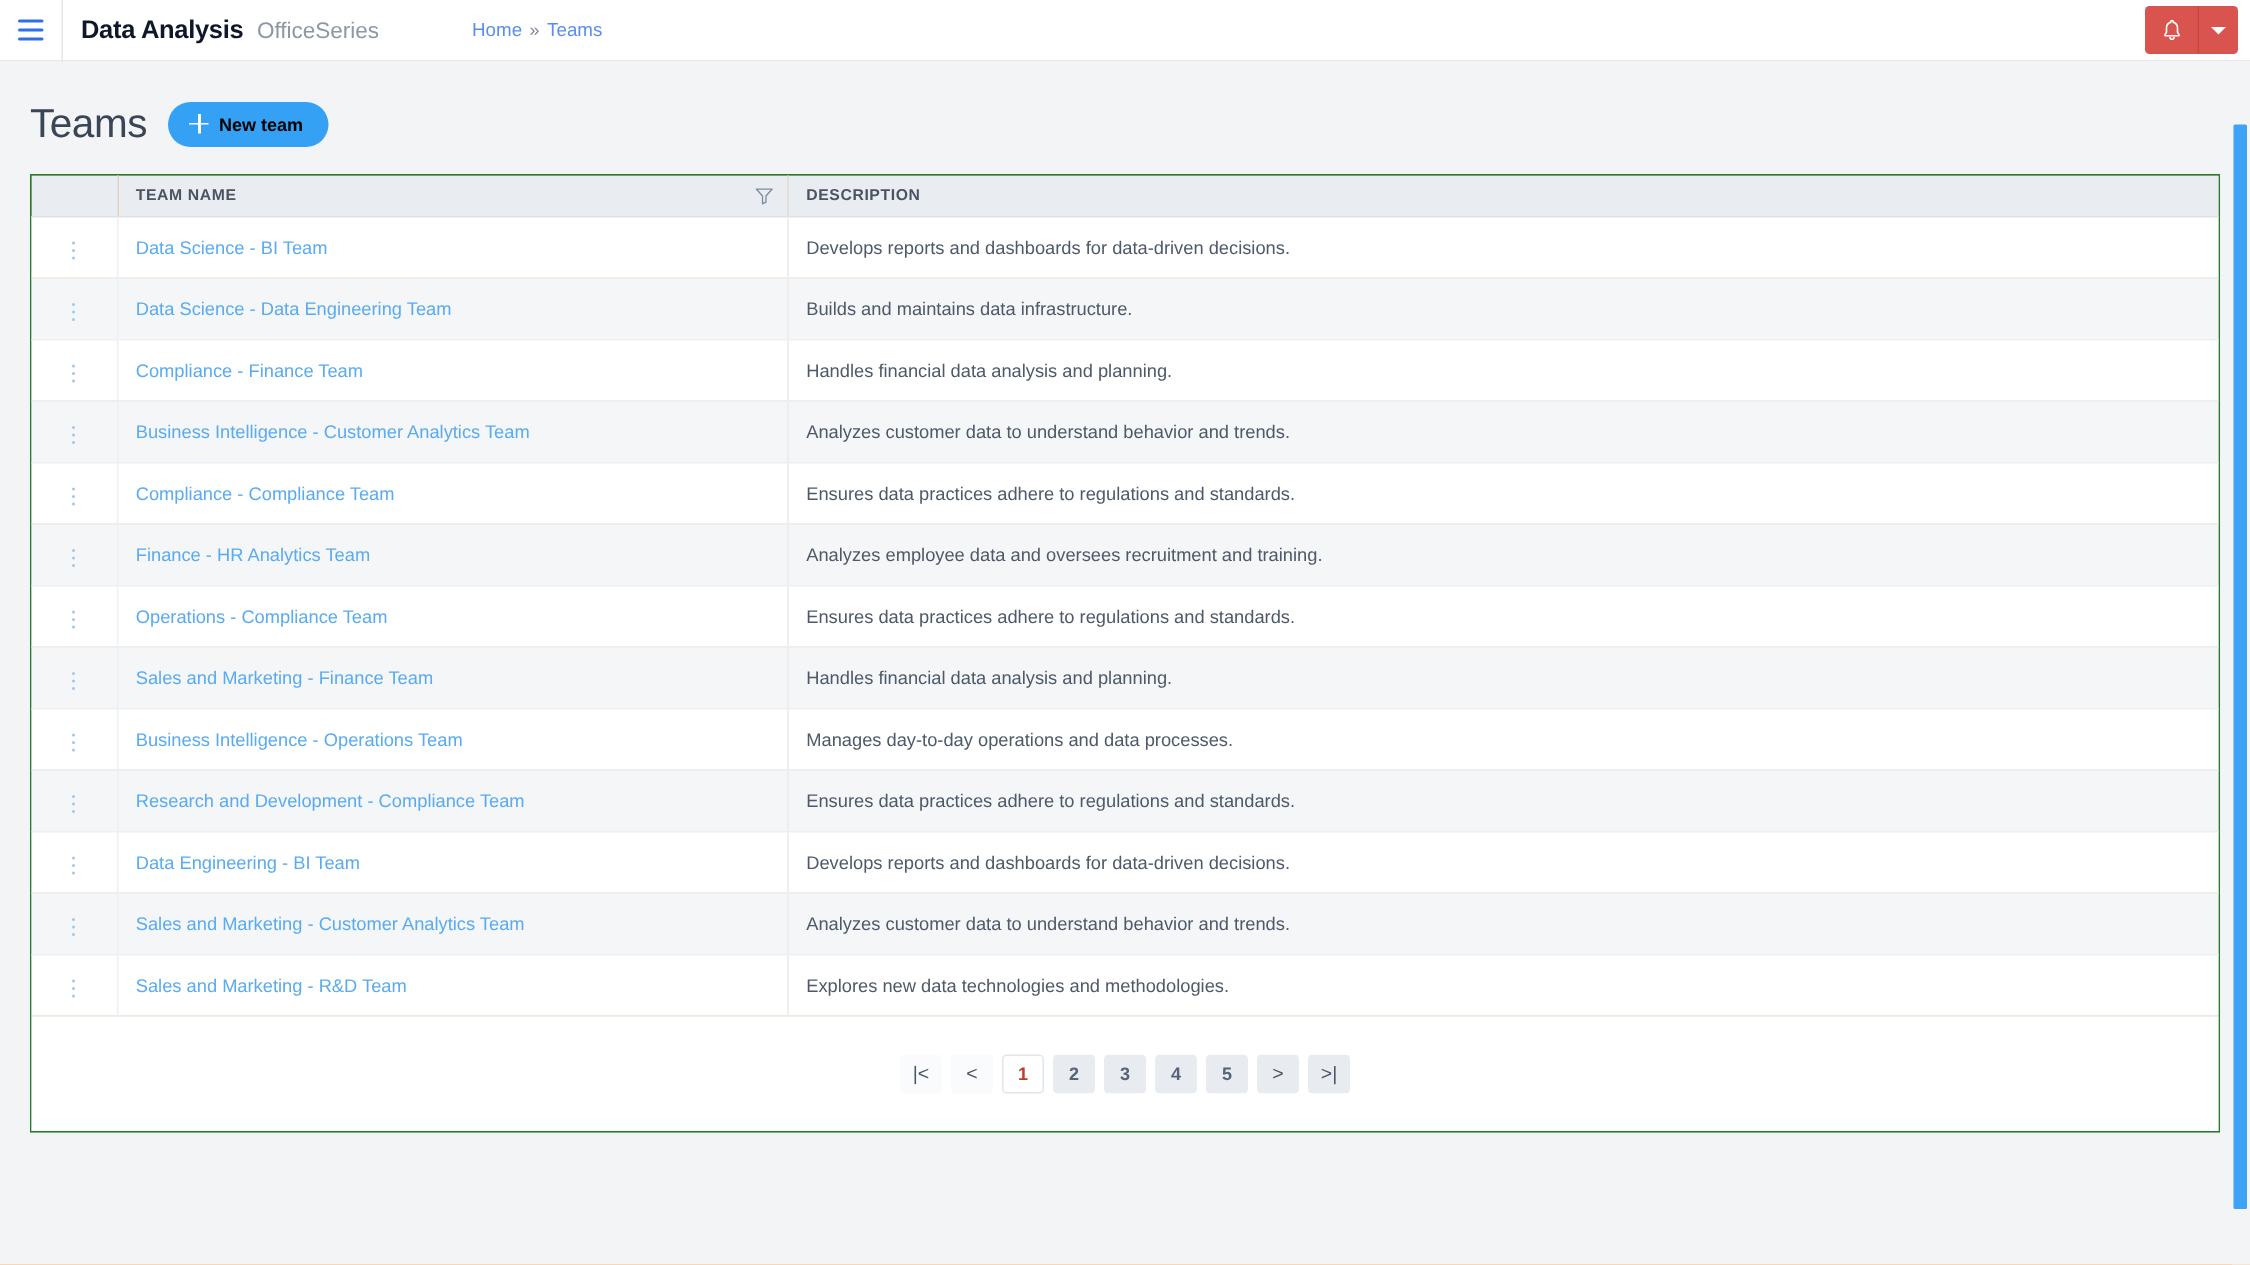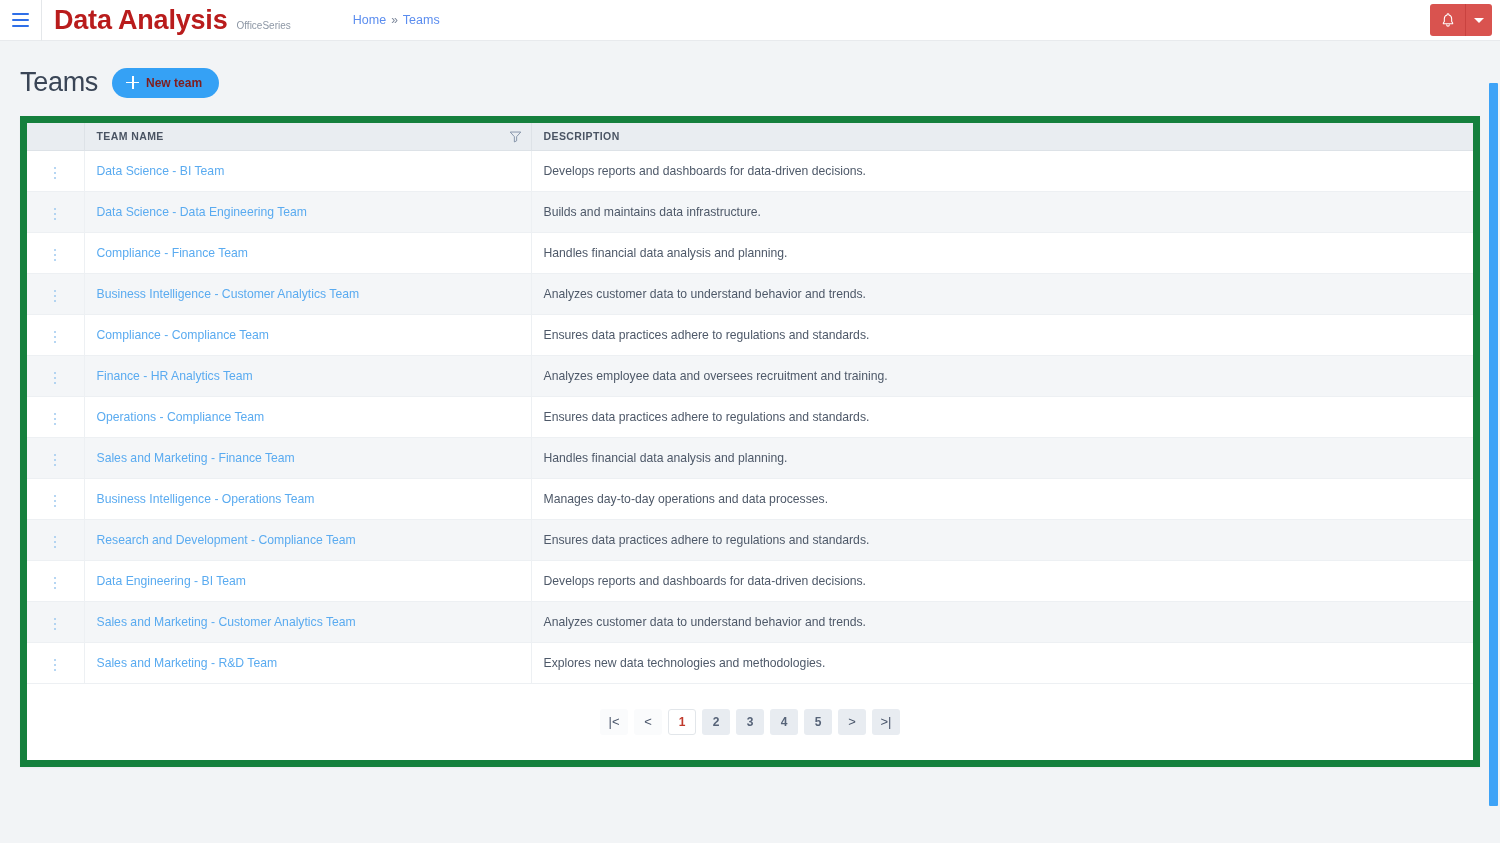--- a/index.html
+++ b/index.html
@@ -47,27 +47,27 @@
     border-radius: 1px;
   }
 
   .brand {
     display: flex;
     align-items: baseline;
     gap: 9px;
     padding-left: 12px;
   }
   .brand-title {
-    font-size: 27px;
+    font-size: 17px;
     font-weight: bold;
-    color: #b91c1c;
+    color: #0f172a;
     letter-spacing: -0.2px;
   }
   .brand-sub {
-    font-size: 10px;
+    font-size: 15px;
     color: #8d97a5;
   }
 
   .breadcrumb {
     display: flex;
     gap: 5px;
     margin-left: 62px;
     font-size: 12.5px;
   }
   .breadcrumb a {
@@ -127,21 +127,21 @@
     font-size: 27px;
     font-weight: normal;
     color: #3a4556;
     letter-spacing: -0.3px;
   }
   .btn-new {
     display: inline-flex;
     align-items: center;
     gap: 7px;
     background: #35a1f5;
-    color: #7f1d1d;
+    color: #000000;
     border: none;
     border-radius: 16px;
     padding: 8px 17px 8px 14px;
     font-size: 12px;
     font-weight: bold;
     cursor: pointer;
     font-family: "Liberation Sans", sans-serif;
   }
   .plus-icon {
     position: relative;
@@ -152,21 +152,21 @@
     content: "";
     position: absolute;
     background: #ffffff;
   }
   .plus-icon::before { left: 6px; top: 0; width: 1.6px; height: 13px; }
   .plus-icon::after  { top: 5.7px; left: 0; height: 1.6px; width: 13px; }
 
   
   .grid {
     background: #fdba74;
-    border: 7px solid #15803d;
+    border: 1px solid #15803d;
     box-shadow: 0 1px 2px rgba(0,0,0,0.03);
   }
   table {
     width: 100%;
     border-collapse: collapse;
     table-layout: fixed;
   }
   thead th {
     background: #e9edf1;
     height: 27px;

